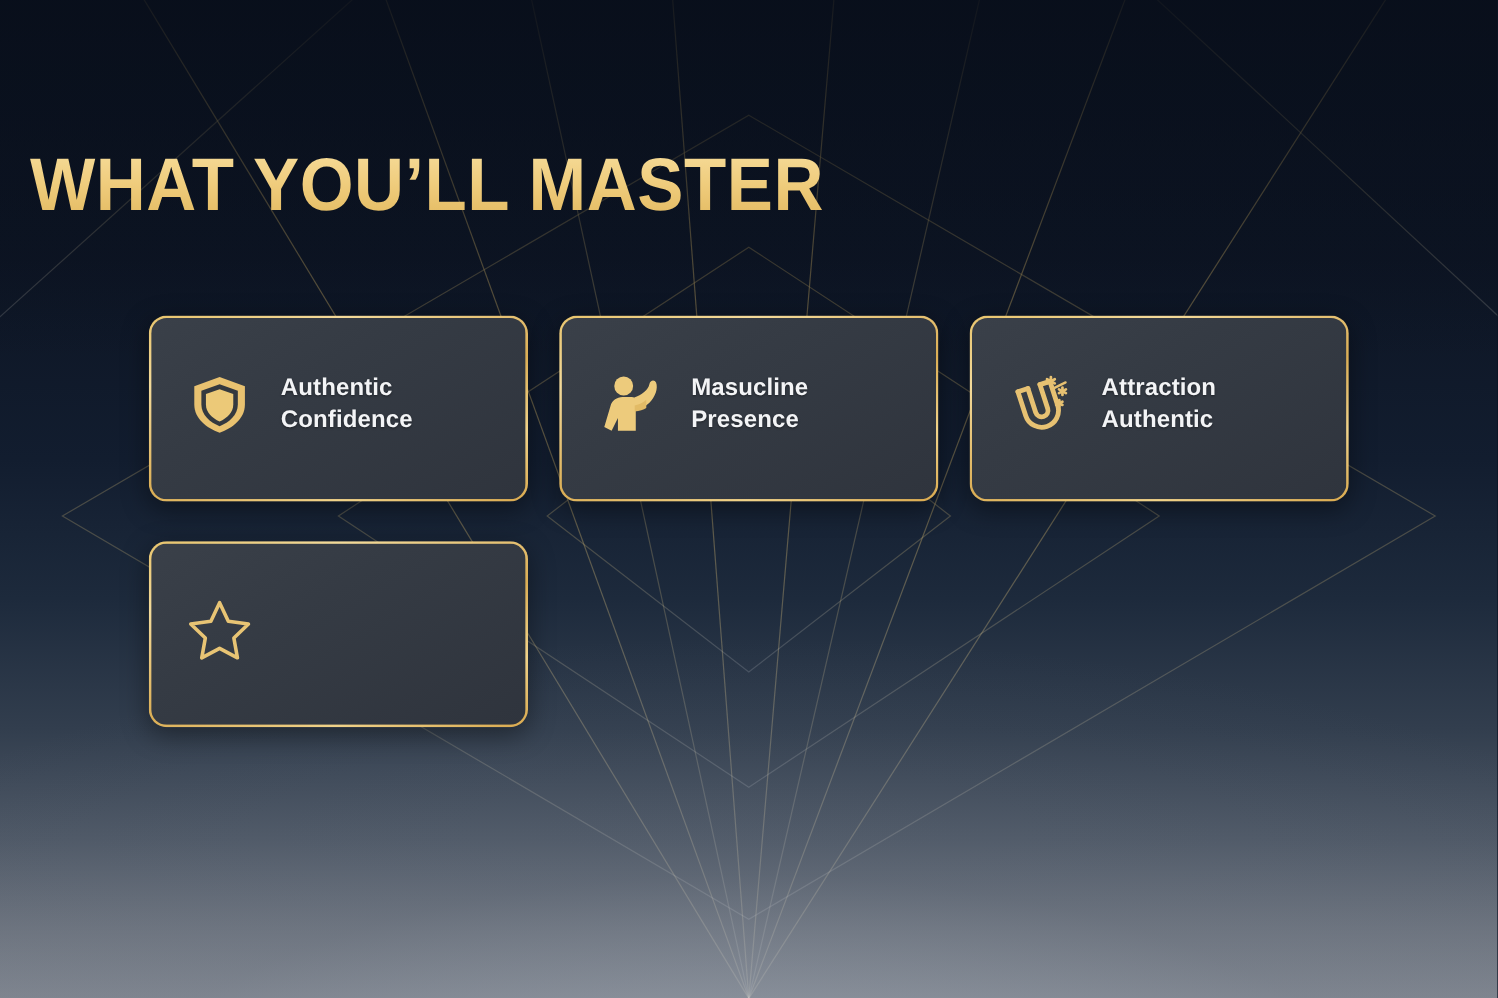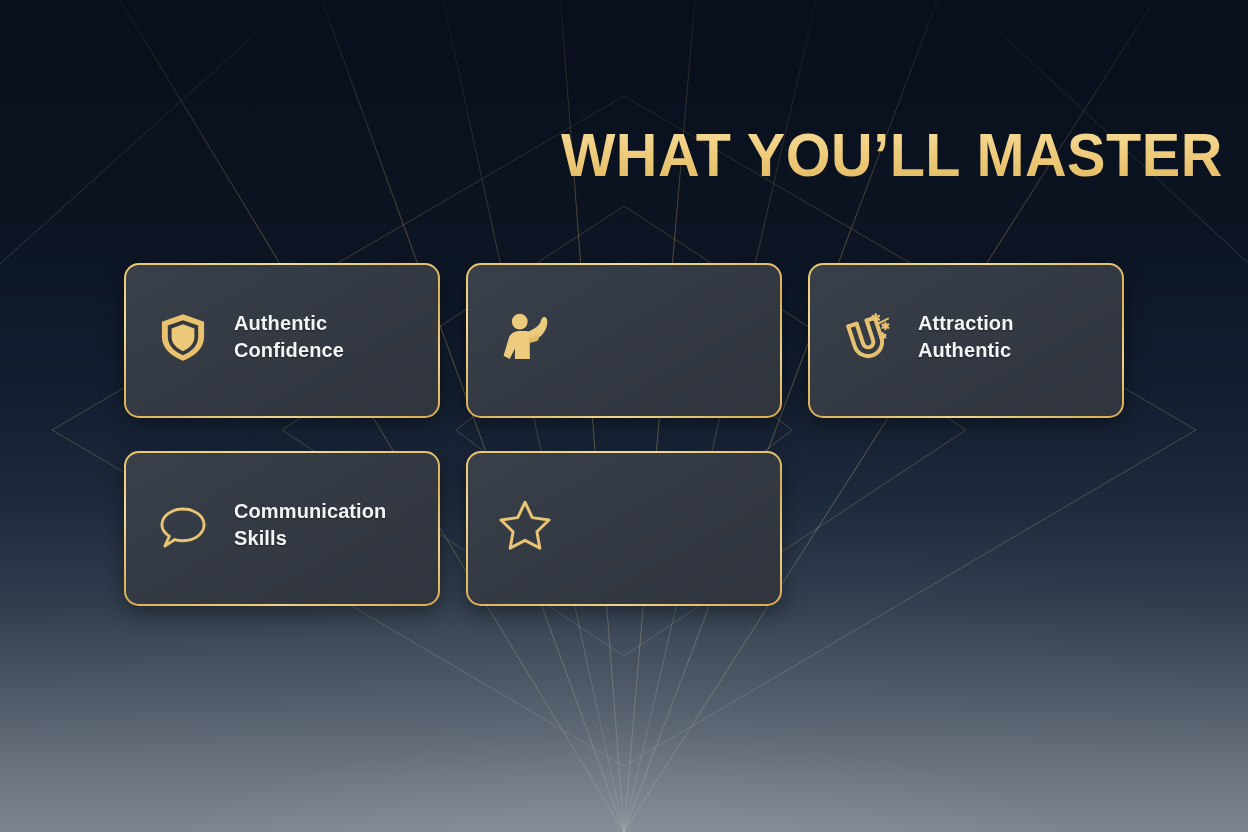--- a/index.html
+++ b/index.html
@@ -29,21 +29,21 @@
   }
   #rays{position:absolute;inset:0;pointer-events:none;}
   #topdark{
     position:absolute;left:0;top:0;width:1248px;height:300px;
     background:linear-gradient(180deg,rgba(8,14,26,0.85) 0%,rgba(8,14,26,0.25) 70%,rgba(8,14,26,0) 100%);
     pointer-events:none;
   }
 
   
   .title-wrap{
-    position:absolute;left:0;top:124px;width:1248px;text-align:right;
+    position:absolute;left:0;top:124px;width:1248px;text-align:left;
   }
   .title{
     display:inline-block;
     font-family:"Liberation Sans","DejaVu Sans",sans-serif;
     font-weight:bold;
     font-size:62px;
     letter-spacing:0.5px;
     line-height:1;
     transform:scaleX(0.93);
     transform-origin:center;
@@ -158,20 +158,22 @@
 
     <div class="card">
       <span class="card-icon">
         <svg viewBox="0 0 64 64" width="56" height="56">
           <circle cx="26" cy="14.5" r="9" fill="#edcb7c"></circle>
           <path d="M14 31.5 C17 26.5 21 25 27 25 L33.5 25 C36 25 37.5 26.5 37.5 29 L37.5 57 L20.5 57 L20.5 45 L14.5 57 L7.5 53.5 Z" fill="#edcb7c"></path>
           <path d="M36 25.5 C43 23 49.5 18 50.5 12.5 C51.2 8.8 55.5 8 56.8 11.2 C59 16.8 56 25 50.5 30.5 C46.5 34.5 41.5 37 36.5 37.5 Z" fill="#edcb7c"></path>
           <path d="M36.5 33 C41 32 45 30 47.5 27.5 L47.5 35.5 C45 37.2 41 38.4 36.5 38.8 Z" fill="#e2bb66"></path>
         </svg>
       </span>
+      <span class="card-label">Masucline
+Presence</span>
     </div>
 
     <div class="card">
       <span class="card-icon">
         <svg viewBox="0 0 64 64" width="56" height="56">
           <g transform="rotate(-18 32 34)">
             <path d="M16 14 V38 a16 16 0 0 0 32 0 V14" fill="none" stroke="#e7c172" stroke-width="4.6" stroke-linecap="round"></path>
             <path d="M26 14 V38 a6 6 0 0 0 12 0 V14" fill="none" stroke="#e7c172" stroke-width="4.6" stroke-linecap="round"></path>
             <path d="M16 14 H26" stroke="#e7c172" stroke-width="4.6" stroke-linecap="round"></path>
             <path d="M38 14 H48" stroke="#e7c172" stroke-width="4.6" stroke-linecap="round"></path>
@@ -187,29 +189,20 @@
               <path d="M47 29.5 L53 32.5"></path>
               <path d="M53 29.5 L47 32.5"></path>
             <path d="M44 17 L56 11" stroke-width="2.2"></path>
           </g>
         </svg>
       </span>
       <span class="card-label">Attraction
 Authentic</span>
     </div>
 
-    <div class="card">
-      <span class="card-icon">
-        <svg viewBox="0 0 64 64" width="54" height="54">
-          <path d="M32 13 C45.8 13 57 21.4 57 31.8 C57 42.2 45.8 50.6 32 50.6 C28.6 50.6 25.3 50.1 22.3 49.2 L10.5 57 L15.8 45.3 C10.4 41.8 7 37.1 7 31.8 C7 21.4 18.2 13 32 13 Z" fill="none" stroke="#e8c474" stroke-width="3.4" stroke-linejoin="round"></path>
-        </svg>
-      </span>
-      <span class="card-label">Communication
-Skills</span>
-    </div>
 
     <div class="card">
       <span class="card-icon">
         <svg viewBox="0 0 64 64" width="56" height="56">
           <path d="M32 6 L40.3 23.6 L59.5 26.3 L45.6 39.7 L49 58.5 L32 49.5 L15 58.5 L18.4 39.7 L4.5 26.3 L23.7 23.6 Z" fill="none" stroke="#e8c474" stroke-width="3.4" stroke-linejoin="round"></path>
         </svg>
       </span>
     </div>
 
 

